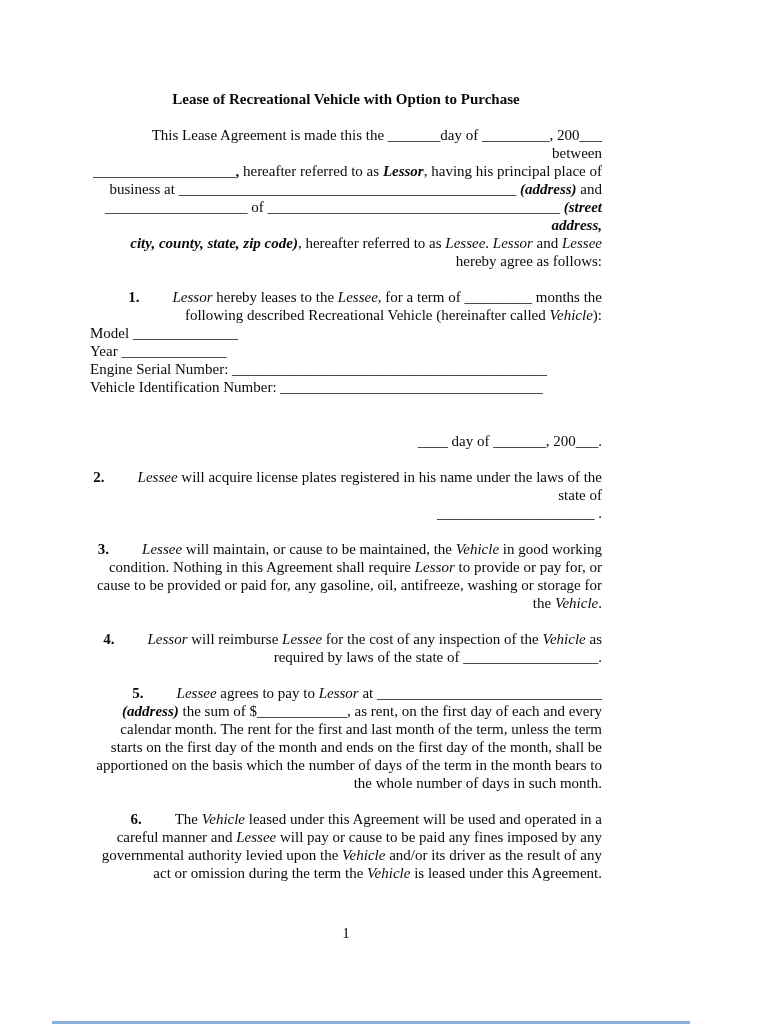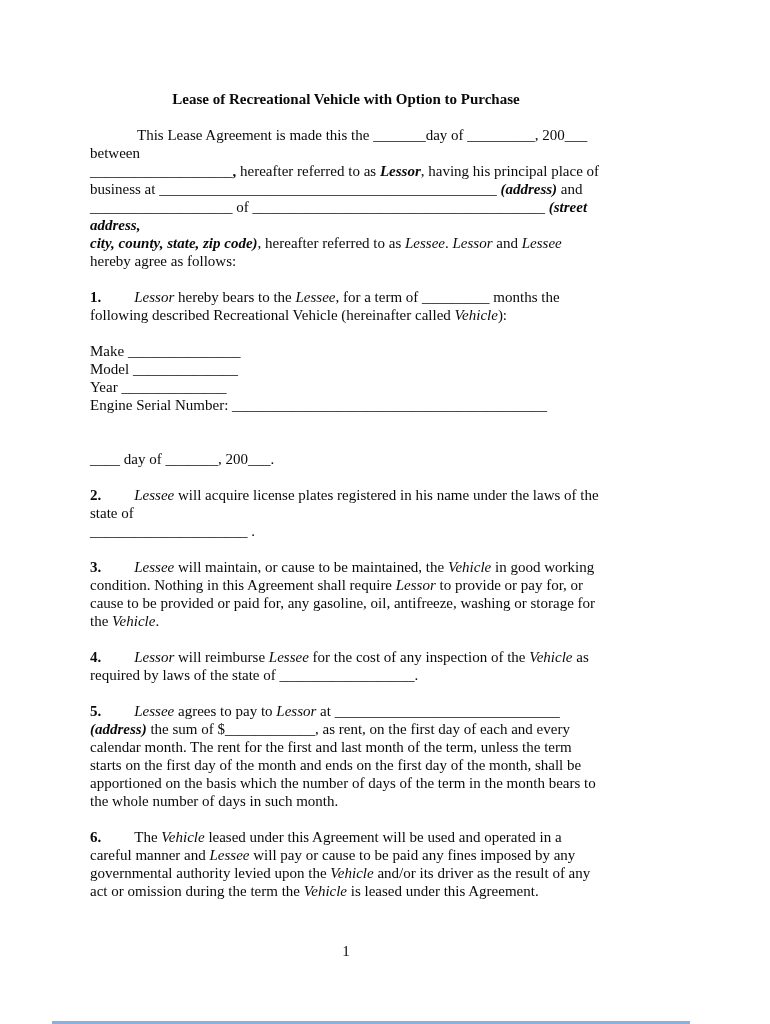--- a/index.html
+++ b/index.html
@@ -20,21 +20,21 @@
     padding: 90px 88px 0 90px;
     font-size: 15px;
     line-height: 18px;
   }
   .doc-title {
     text-align: center;
     font-weight: 700;
     margin: 0;
   }
   p { margin: 0; text-align: left; }
-  .gap-line  { margin-top: 18px; }   
+  .gap-line  { margin-top: 18px; text-align: right; }   
   .gap-small { margin-top: 0;  }   
   .indent { text-indent: 47px; }     
   .run.n  { font-weight: 400; font-style: normal; }
   .run.b  { font-weight: 700; font-style: normal; }
   .run.i  { font-weight: 400; font-style: italic; }
   .run.bi { font-weight: 700; font-style: italic; }
   .run.tab { display: inline-block; width: 33px; }
   .footer-page-number {
     margin-top: 42px;
     text-align: center;
@@ -50,26 +50,26 @@
 </style>
 </head>
 <body>
 
 <div class="page">
 
   <h1 class="doc-title" style="font-size:15px;">Lease of Recreational Vehicle with Option to Purchase</h1>
 
   <p class="gap-line indent"><span class="run n">This Lease Agreement is made this the _______day of _________, 200___ between</span><br><span class="run n">___________________</span><span class="run b">, </span><span class="run n">hereafter referred to as </span><span class="run bi">Lessor</span><span class="run n">, having his principal place of</span><br><span class="run n">business at </span><span class="run n">_____________________________________________</span><span class="run n"> </span><span class="run bi">(address)</span><span class="run n"> and</span><br><span class="run n">___________________</span><span class="run n"> of </span><span class="run n">_______________________________________</span><span class="run n"> </span><span class="run bi">(street address,</span><br><span class="run bi">city, county, state, zip code)</span><span class="run n">, hereafter referred to as </span><span class="run i">Lessee</span><span class="run n">.  </span><span class="run i">Lessor</span><span class="run n"> and </span><span class="run i">Lessee</span><span class="run n"> hereby agree as follows:</span></p>
 
-  <p class="gap-line"><span class="run b">1.</span><span class="run tab"></span><span class="run i">Lessor</span><span class="run n"> hereby bears to the </span><span class="run i">Lessee</span><span class="run n">, for a term of _________ months the following described Recreational Vehicle (hereinafter called </span><span class="run i">Vehicle</span><span class="run n">):</span></p>
+  <p class="gap-line"><span class="run b">1.</span><span class="run tab"></span><span class="run i">Lessor</span><span class="run n"> hereby leases to the </span><span class="run i">Lessee</span><span class="run n">, for a term of _________ months the following described Recreational Vehicle (hereinafter called </span><span class="run i">Vehicle</span><span class="run n">):</span></p>
 
-  <p class="gap-line"><span class="run n">Make </span><span class="run n">_______________</span></p>
   <p class="gap-small"><span class="run n">Model </span><span class="run n">______________</span></p>
   <p class="gap-small"><span class="run n">Year </span><span class="run n">______________</span></p>
   <p class="gap-small"><span class="run n">Engine Serial Number: </span><span class="run n">__________________________________________</span></p>
+  <p class="gap-small"><span class="run n">Vehicle Identification Number: </span><span class="run n">___________________________________</span></p>
 
   <p class="gap-line"><br><span class="run n">____ day of _______, 200___.</span></p>
 
   <p class="gap-line"><span class="run b">2.</span><span class="run tab"></span><span class="run i">Lessee</span><span class="run n"> will acquire license plates registered in his name under the laws of the state of</span><br><span class="run n">_____________________ .</span></p>
   <p class="gap-line"><span class="run b">3.</span><span class="run tab"></span><span class="run i">Lessee</span><span class="run n"> will maintain, or cause to be maintained, the </span><span class="run i">Vehicle</span><span class="run n"> in good working condition. Nothing in this Agreement shall require </span><span class="run i">Lessor</span><span class="run n"> to provide or pay for, or cause to be provided or paid for, any gasoline, oil, antifreeze, washing or storage for the </span><span class="run i">Vehicle</span><span class="run n">.</span></p>
   <p class="gap-line"><span class="run b">4.</span><span class="run tab"></span><span class="run i">Lessor</span><span class="run n"> will reimburse </span><span class="run i">Lessee</span><span class="run n"> for the cost of any inspection of the </span><span class="run i">Vehicle</span><span class="run n"> as required by laws of the state of __________________.</span></p>
   <p class="gap-line"><span class="run b">5.</span><span class="run tab"></span><span class="run i">Lessee</span><span class="run n"> agrees to pay to </span><span class="run i">Lessor</span><span class="run n"> at </span><span class="run n">______________________________</span><span class="run n"> </span><span class="run bi">(address)</span><span class="run n"> the sum of $____________, as rent, on the first day of each and every calendar month. The rent for the first and last month of the term, unless the term starts on the first day of the month and ends on the first day of the month, shall be apportioned on the basis which the number of days of the term in the month bears to the whole number of days in such month.</span></p>
   <p class="gap-line"><span class="run b">6.</span><span class="run tab"></span><span class="run n">The </span><span class="run i">Vehicle</span><span class="run n"> leased under this Agreement will be used and operated in a careful manner and </span><span class="run i">Lessee</span><span class="run n"> will pay or cause to be paid any fines imposed by any governmental authority levied upon the </span><span class="run i">Vehicle</span><span class="run n"> and/or its driver as the result of any act or omission during the term the </span><span class="run i">Vehicle</span><span class="run n"> is leased under this Agreement.</span></p>
 
   <div class="footer-page-number">1</div>

